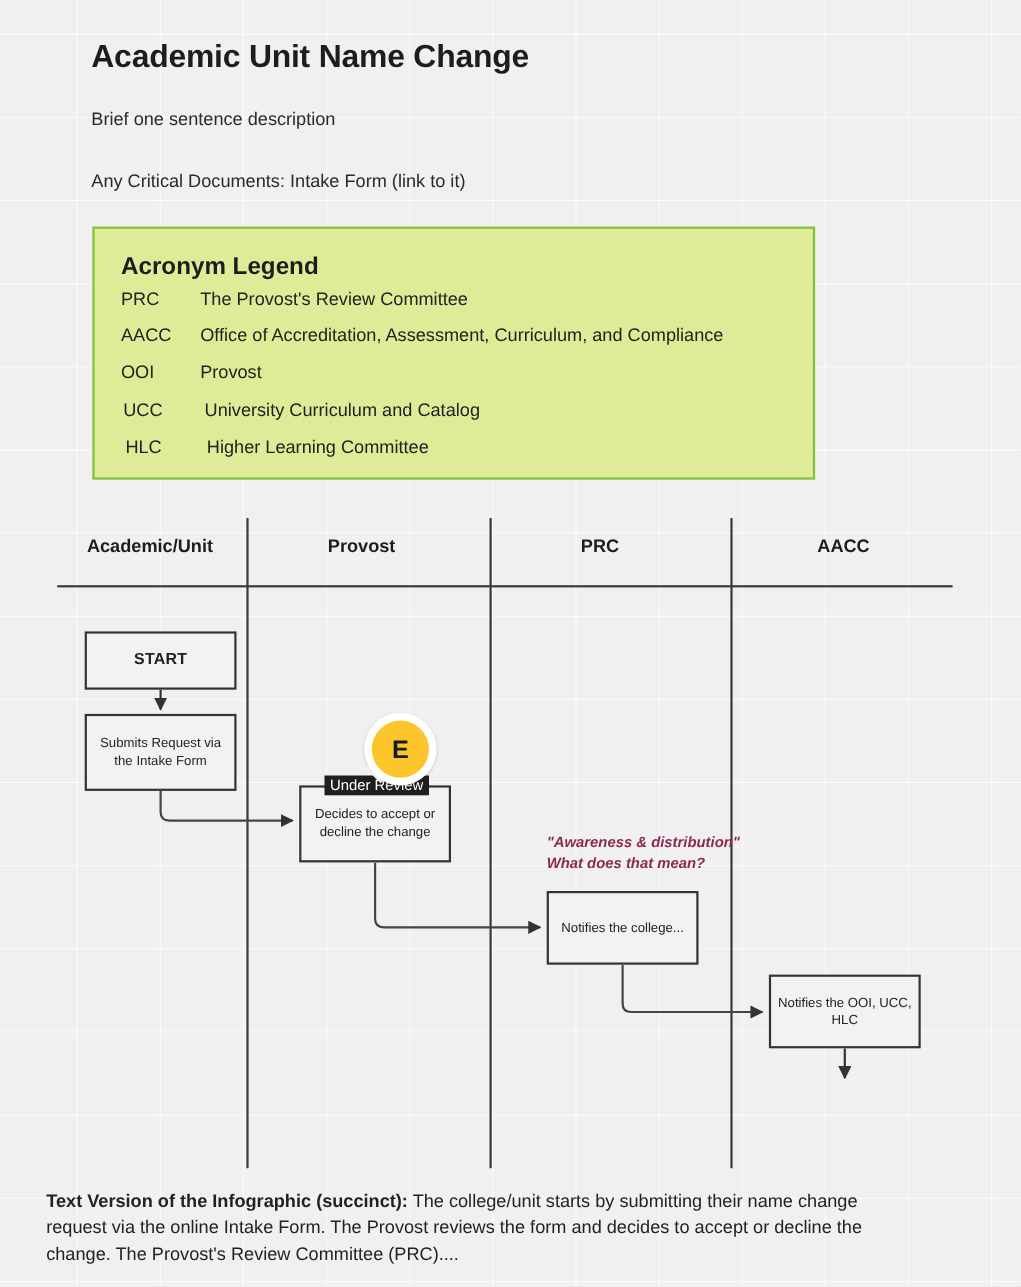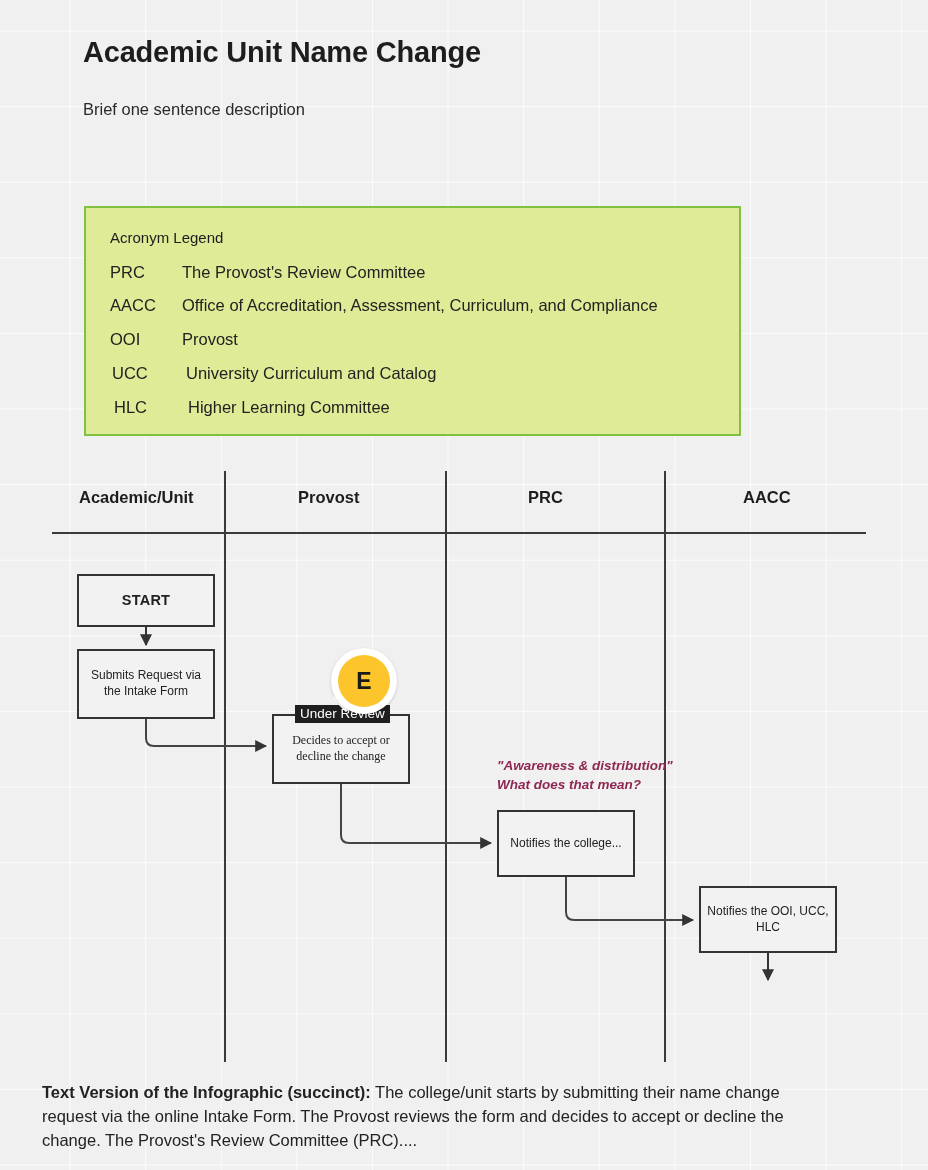--- a/index.html
+++ b/index.html
@@ -56,22 +56,22 @@
     width: 657px;
     height: 230px;
     background: #dfeb96;
     border: 2px solid #7fc241;
     box-sizing: border-box;
   }
   #legend-title {
     position: absolute;
     left: 24px;
     top: 21px;
-    font-size: 15px;
-    font-weight: normal;
+    font-size: 22px;
+    font-weight: bold;
     color: #1d1d1d;
   }
   .legend-row {
     position: absolute;
     left: 24px;
     font-size: 16.5px;
     color: #222;
     white-space: nowrap;
   }
   .legend-row .abbr {
@@ -223,20 +223,21 @@
   }
   #footer-text b { font-weight: bold; }
 </style>
 </head>
 <body>
 
 <div id="canvas">
 
   <div id="page-title">Academic Unit Name Change</div>
   <div class="subline" id="subtitle-desc">Brief one sentence description</div>
+  <div class="subline" id="subtitle-docs">Any Critical Documents:  Intake Form (link to it)</div>
 
   <div id="legend">
     <div id="legend-title">Acronym Legend</div>
 
     <div class="legend-row r1">
       <span class="abbr">AACC</span><span class="meaning">Office of Accreditation, Assessment, Curriculum, and Compliance</span>
     </div>
     <div class="legend-row r0">
       <span class="abbr">PRC</span><span class="meaning">The Provost's Review Committee</span>
     </div>
@@ -276,21 +277,21 @@
 
     <path d="M 566 877 L 566 912 Q 566 920 574 920 L 693 920" stroke="#444444" stroke-width="2" fill="none" marker-end="url(#arrow)"></path>
 
     <path d="M 768 953 L 768 980" stroke="#333333" stroke-width="2" fill="none" marker-end="url(#arrow)"></path>
   </svg>
 
   <div class="node terminal" style="left:77px;  top:574px; width:138px; height:53px;">START</div>
 
   <div class="node" style="left:77px;  top:649px; width:138px; height:70px;">Submits Request via the Intake Form</div>
 
-  <div class="node" style="left:272px; top:714px; width:138px; height:70px;font-family:Liberation Serif, serif;">Decides to accept or decline the change</div>
+  <div class="node" style="left:272px; top:714px; width:138px; height:70px;">Decides to accept or decline the change</div>
 
   <div class="node" style="left:699px; top:886px; width:138px; height:67px;">Notifies the OOI, UCC, HLC</div>
 
   <div class="node" style="left:497px; top:810px; width:138px; height:67px;">Notifies the college...</div>
 
 
   <div id="badge-under-review">Under Review</div>
 
   <div id="avatar-e">
     <div class="tail"></div>

